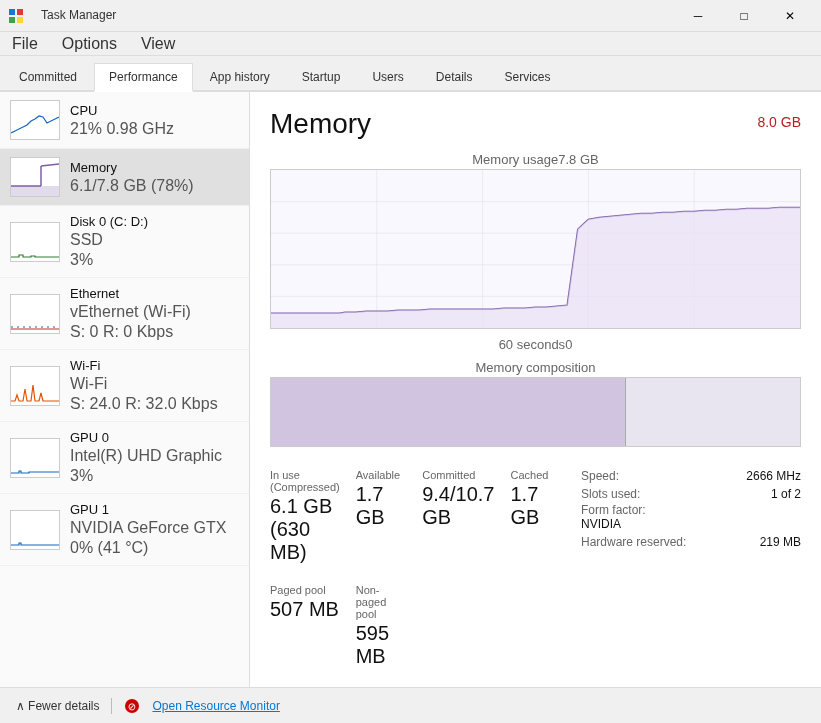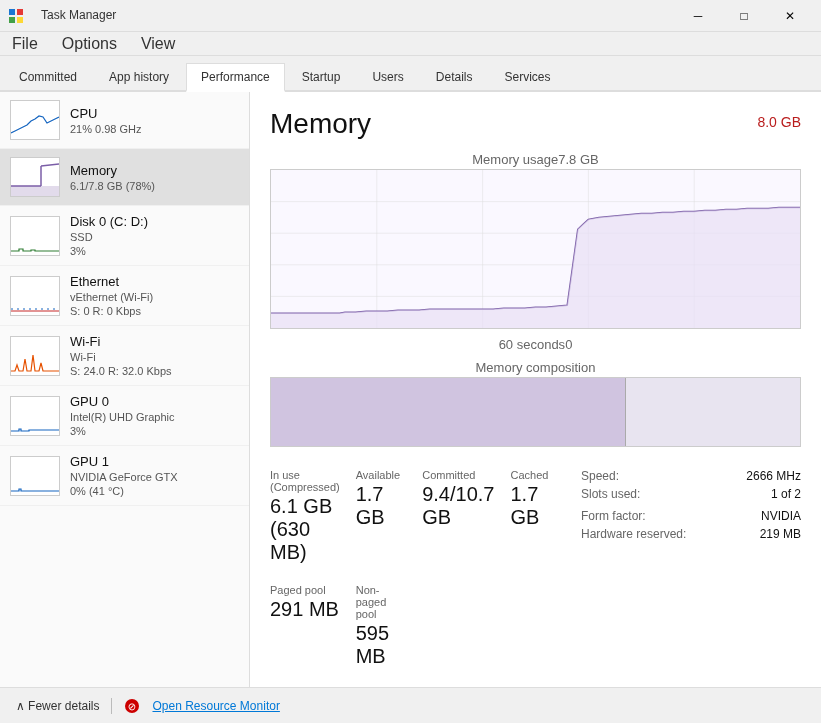--- a/index.html
+++ b/index.html
@@ -23,21 +23,21 @@
     
     .main { display: flex; height: calc(723px - 32px - 24px - 36px - 36px); background: white; }
 
     
     .sidebar { width: 250px; border-right: 1px solid #ddd; overflow-y: auto; background: #fafafa; flex-shrink: 0; }
     .sidebar-item { display: flex; align-items: center; padding: 8px 10px; gap: 10px; cursor: pointer; border-bottom: 1px solid #f0f0f0; }
     .sidebar-item.active { background: #e0e0e0; }
     .sidebar-thumb { width: 50px; height: 40px; border: 1px solid #ccc; background: white; flex-shrink: 0; position: relative; overflow: hidden; display: flex; align-items: flex-end; }
     .sidebar-info { flex: 1; }
     .sidebar-title { font-size: 13px; font-weight: 400; color: #111; }
-    .sidebar-sub { font-size: 11px; color: #555; margin-top: 2px; }
+    .sidebar-sub { font-size: 16px; color: #555; margin-top: 2px; }
 
     
     .content { flex: 1; padding: 16px 20px; overflow-y: auto; background: white; }
     .content-header { display: flex; justify-content: space-between; align-items: flex-start; margin-bottom: 12px; }
     .content-title { font-size: 28px; font-weight: 300; color: #111; }
     .content-value { font-size: 14px; color: #b91c1c; text-align: right; margin-top: 6px; }
 
     
     .chart-label { font-size: 13px; color: #666; display: flex; justify-content: center; margin-bottom: 2px; }
     .chart-container { border: 1px solid #ccc; background: #faf8ff; width: 100%; height: 160px; position: relative; margin-bottom: 8px; }
@@ -90,22 +90,22 @@
 </div>
 
 <div class="menubar">
   <span class="menubar-item">File</span>
   <span class="menubar-item">Options</span>
   <span class="menubar-item">View</span>
 </div>
 
 <div class="tabbar">
   <div class="tab">Committed</div>
+  <div class="tab active">Performance</div>
   <div class="tab">App history</div>
-  <div class="tab active">Performance</div>
   <div class="tab">Startup</div>
   <div class="tab">Users</div>
   <div class="tab">Details</div>
   <div class="tab">Services</div>
 </div>
 
 <div class="main">
 
   <div class="sidebar">
 
@@ -271,39 +271,39 @@
           <div class="stat-block">
             <div class="stat-label">Committed</div>
             <div class="stat-value" style="font-size:20px;">9.4/10.7 GB</div>
           </div>
           <div class="stat-block">
             <div class="stat-label">Cached</div>
             <div class="stat-value" style="font-size:20px;">1.7 GB</div>
           </div>
           <div class="stat-block">
             <div class="stat-label">Paged pool</div>
-            <div class="stat-value" style="font-size:20px;">291 MB</div>
+            <div class="stat-value" style="font-size:20px;">507 MB</div>
           </div>
           <div class="stat-block">
             <div class="stat-label">Non-paged pool</div>
             <div class="stat-value" style="font-size:20px;">595 MB</div>
           </div>
         </div>
       </div>
 
       <div style="width:220px; padding-top:6px;">
         <div class="stat-row">
           <span class="stat-row-label">Speed:</span>
           <span class="stat-row-value">2666 MHz</span>
         </div>
         <div class="stat-row" style="margin-top:4px;">
           <span class="stat-row-label">Slots used:</span>
           <span class="stat-row-value">1 of 2</span>
         </div>
-        <div class="stat-row" style="margin-top:8px;">
+        <div class="stat-row" style="margin-top:2px;flex-direction:column;">
           <span class="stat-row-label">Form factor:</span>
           <span class="stat-row-value">NVIDIA</span>
         </div>
         <div class="stat-row" style="margin-top:4px;">
           <span class="stat-row-label">Hardware reserved:</span>
           <span class="stat-row-value">219 MB</span>
         </div>
       </div>
     </div>
 

